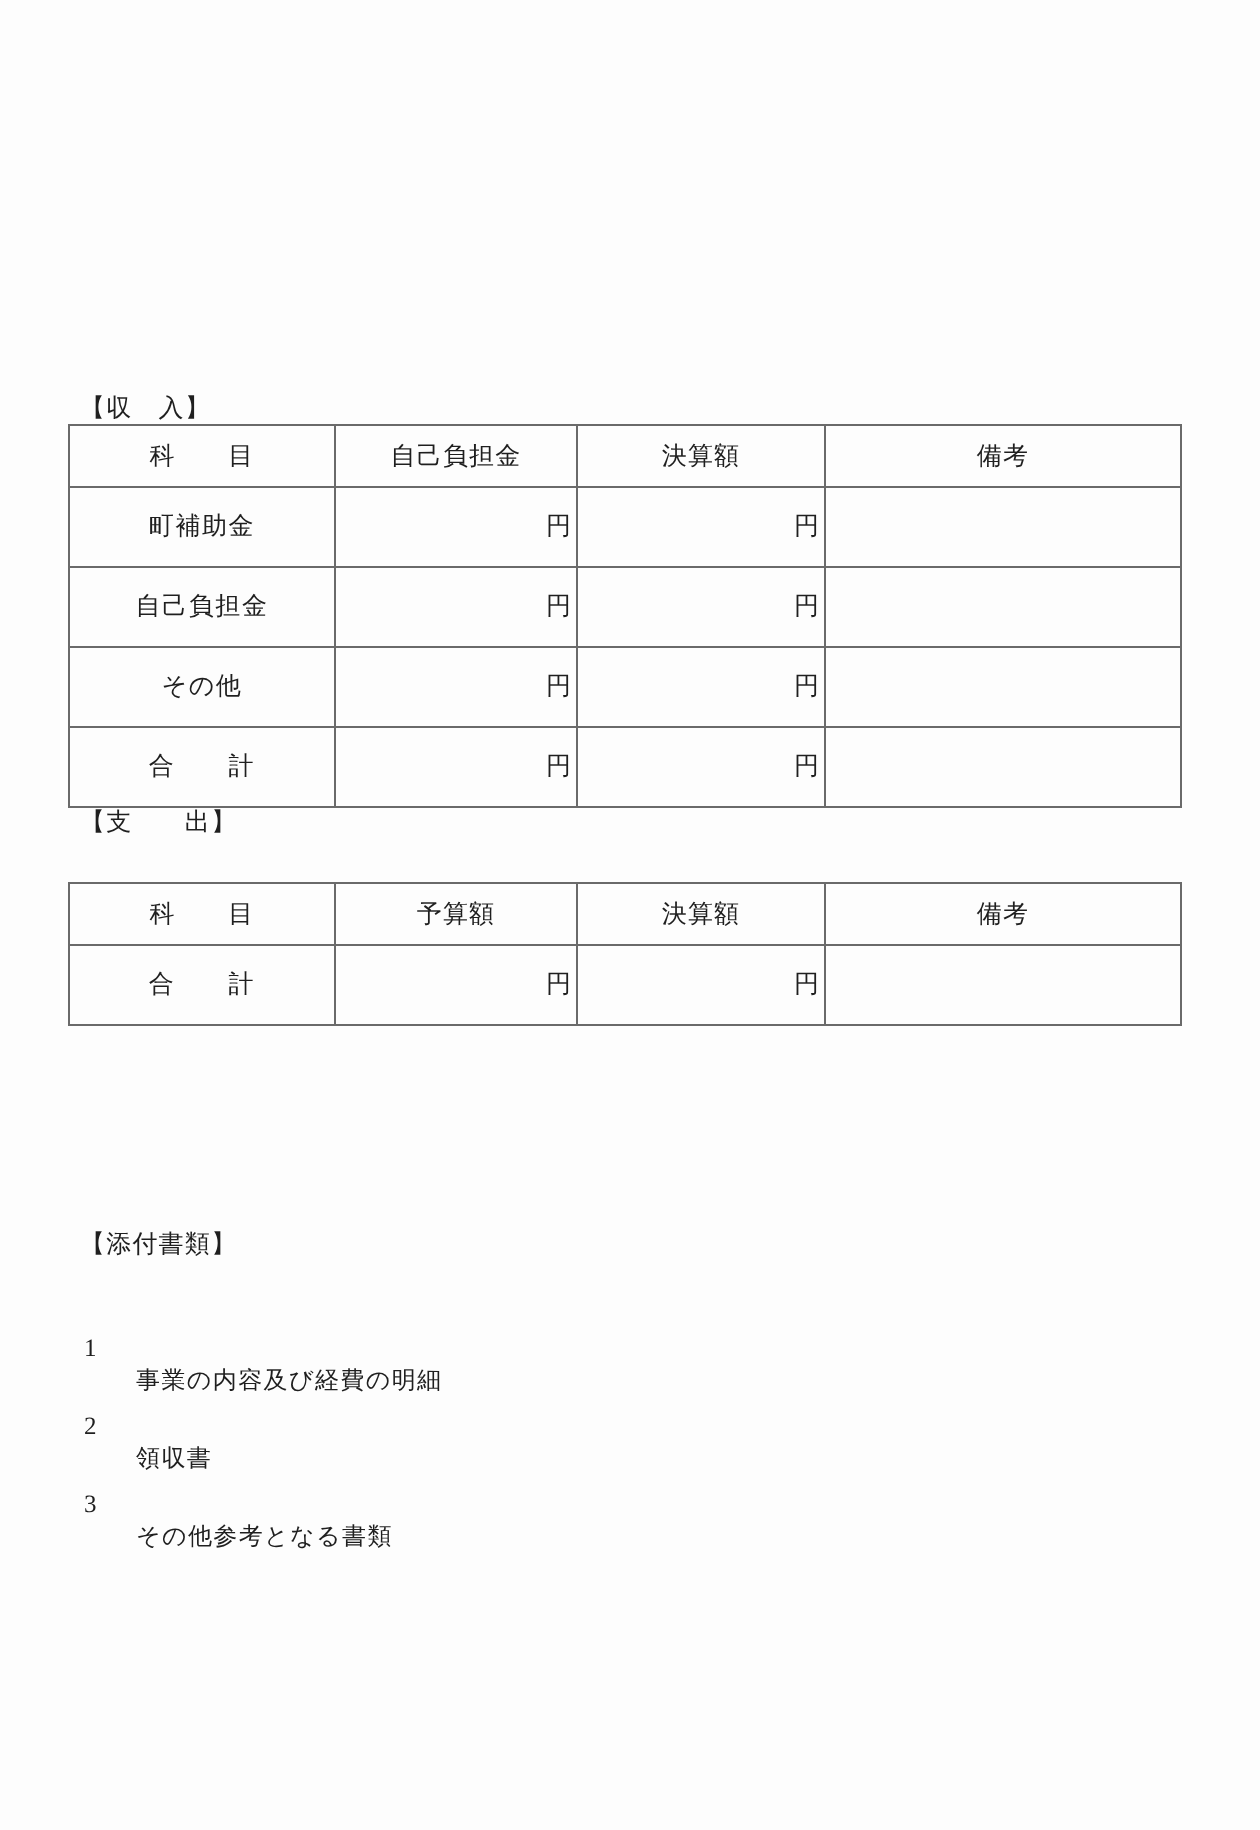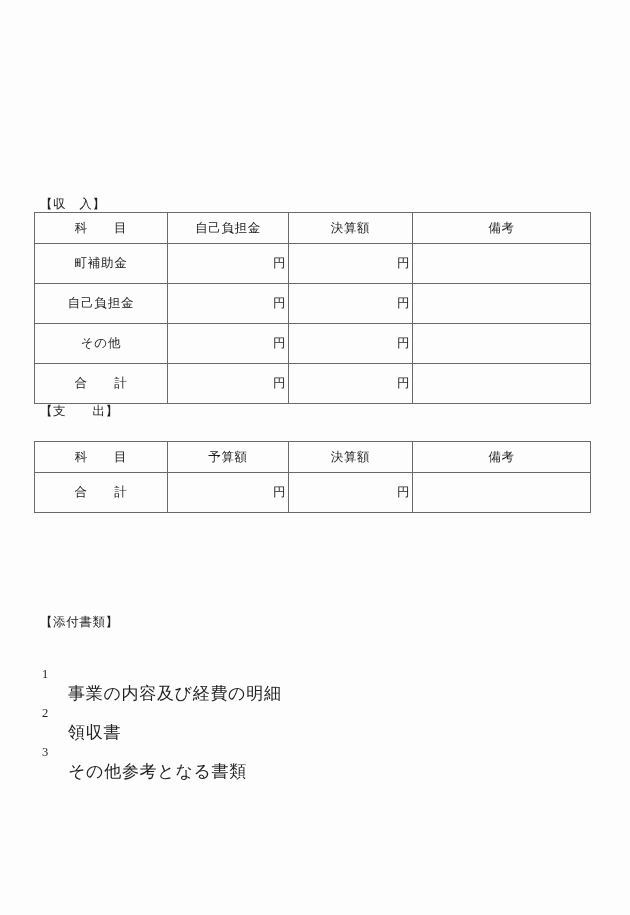--- a/index.html
+++ b/index.html
@@ -110,21 +110,21 @@
     position: absolute;
     left: 42px;
     width: 20px;
     text-align: left;
     font-size: 12.5px;
     letter-spacing: 0;
   }
   .attach-text {
     position: absolute;
     left: 68px;
-    font-size: 17px;
+    font-size: 12px;
     letter-spacing: 0.7px;
     white-space: pre;
   }
 </style>
 </head>
 <body>
 
 <div class="page">
 
 

